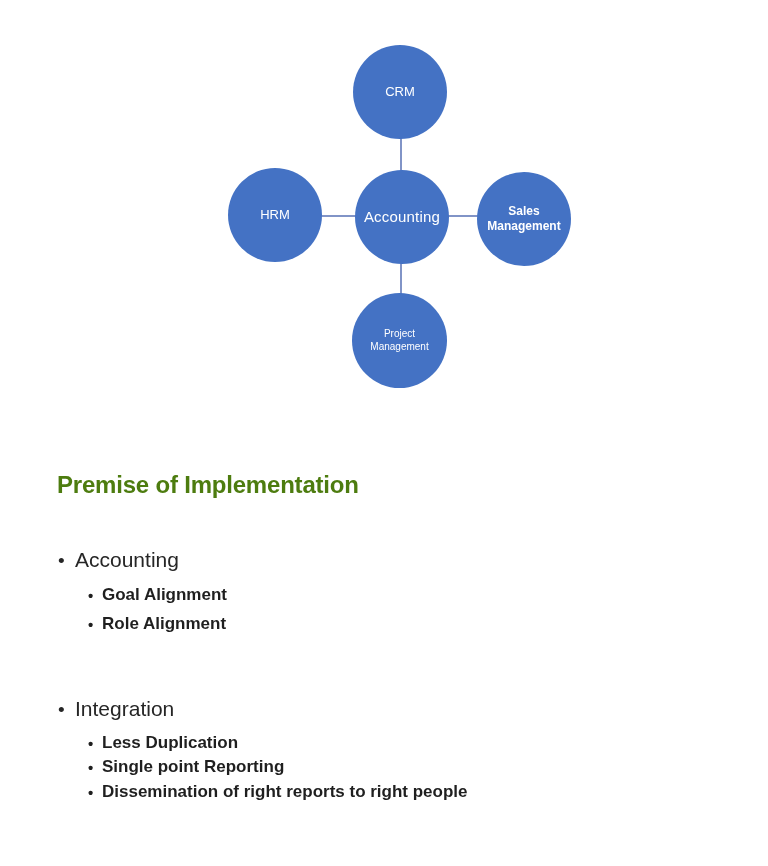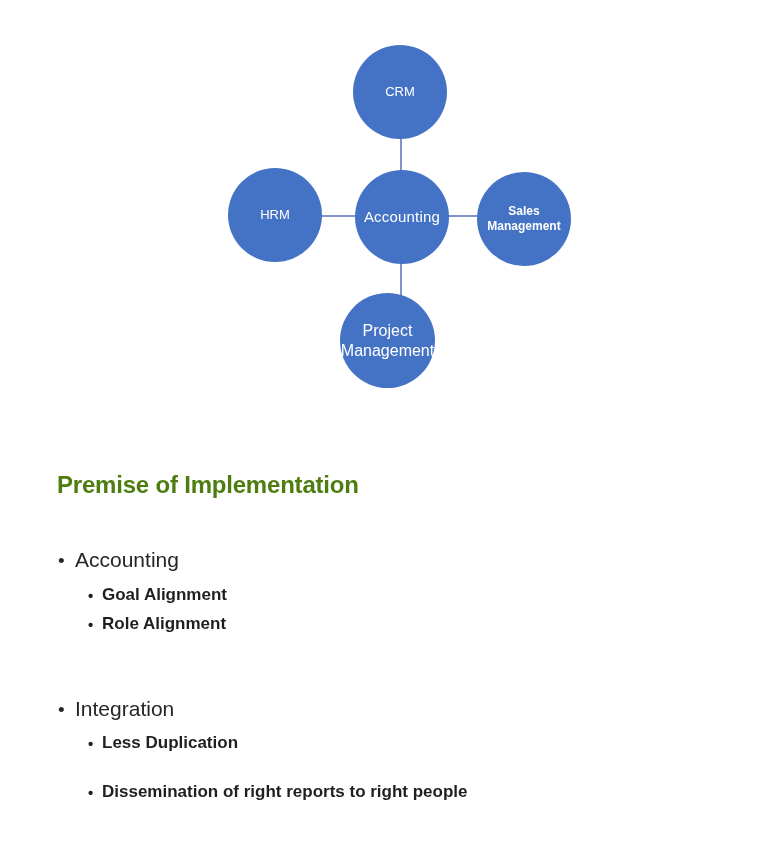--- a/index.html
+++ b/index.html
@@ -36,21 +36,21 @@
     text-align: center;
     z-index: 2;
     line-height: 1.25;
   }
   .node .label { padding: 0 12px; }
 
   #node-crm        { left: 353px; top:  45px; width: 94px; height: 94px; font-size: 13px; }
   #node-hrm        { left: 228px; top: 168px; width: 94px; height: 94px; font-size: 13px; }
   #node-accounting { left: 355px; top: 170px; width: 94px; height: 94px; font-size: 15px; letter-spacing: .2px; }
   #node-sales      { left: 477px; top: 172px; width: 94px; height: 94px; font-size: 12px; font-weight: bold; }
-  #node-project    { left: 340px; top: 293px; width: 95px; height: 95px; font-size: 16px; }
+  #node-project    { left: 352px; top: 293px; width: 95px; height: 95px; font-size: 10px; }
 
   #conn-vertical   { left: 400px; top:  92px; height: 248px; }
   #conn-horizontal { left: 275px; top: 215px; width: 249px; }
 
   
   #slide-title {
     position: absolute;
     left: 57px;
     top: 471px;
     font-size: 24px;
@@ -126,15 +126,16 @@
   </div>
 
   <div id="slide-title">Premise of Implementation</div>
 
   <div id="li-alignment" class="li l1">Accounting</div>
   <div id="li-goal" class="li l2">Goal Alignment</div>
   <div id="li-role" class="li l2">Role Alignment</div>
 
   <div id="li-integration" class="li l1">Integration</div>
   <div id="li-less" class="li l2">Less Duplication</div>
+  <div id="li-single" class="li l2">Single point Reporting</div>
   <div id="li-dissemination" class="li l2">Dissemination of right reports to right people</div>
 
 </div>
 
 </body></html>

